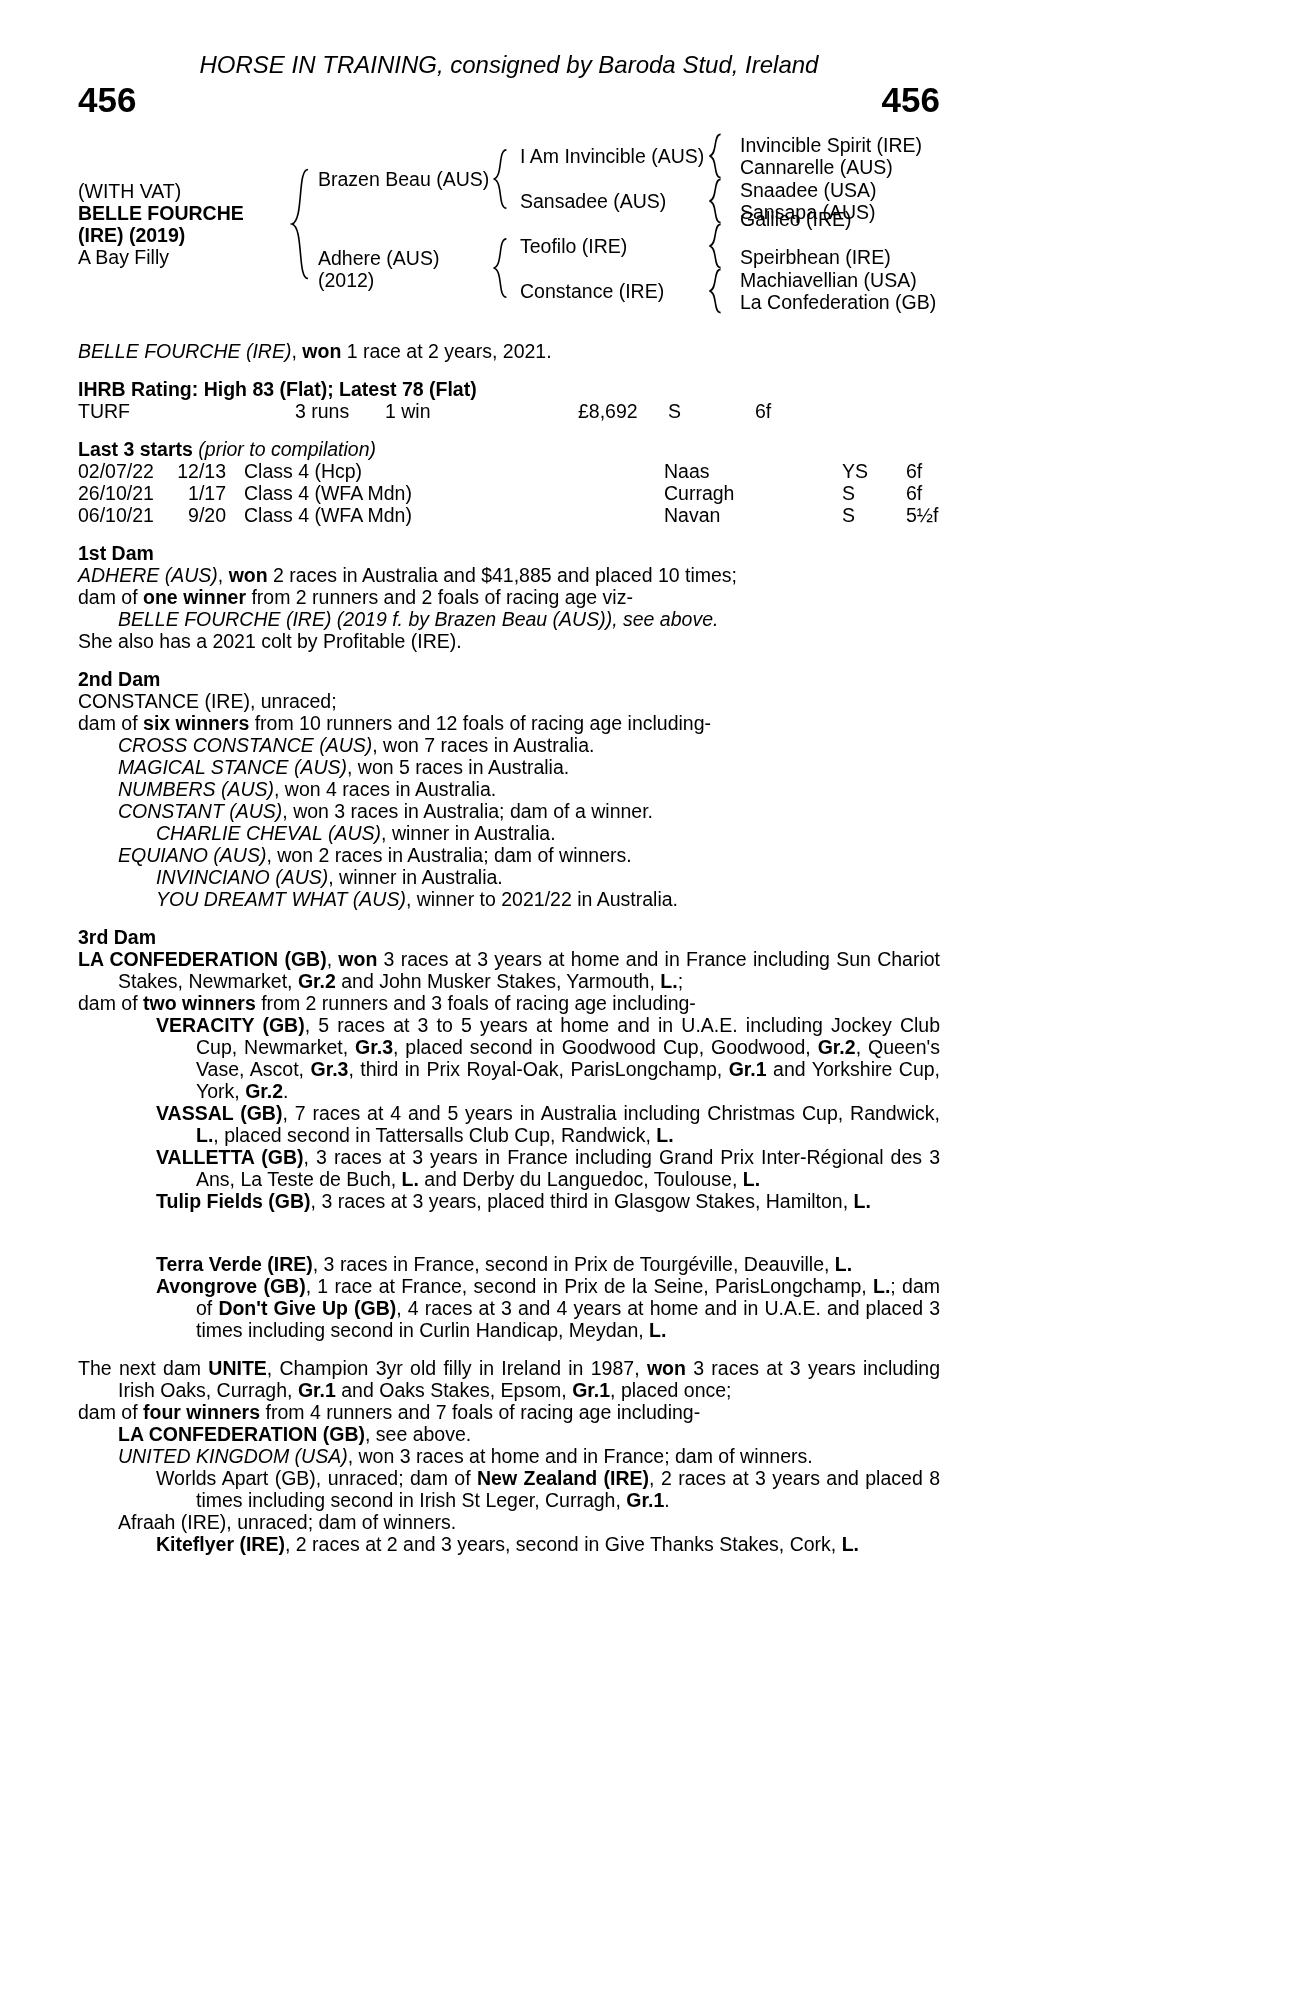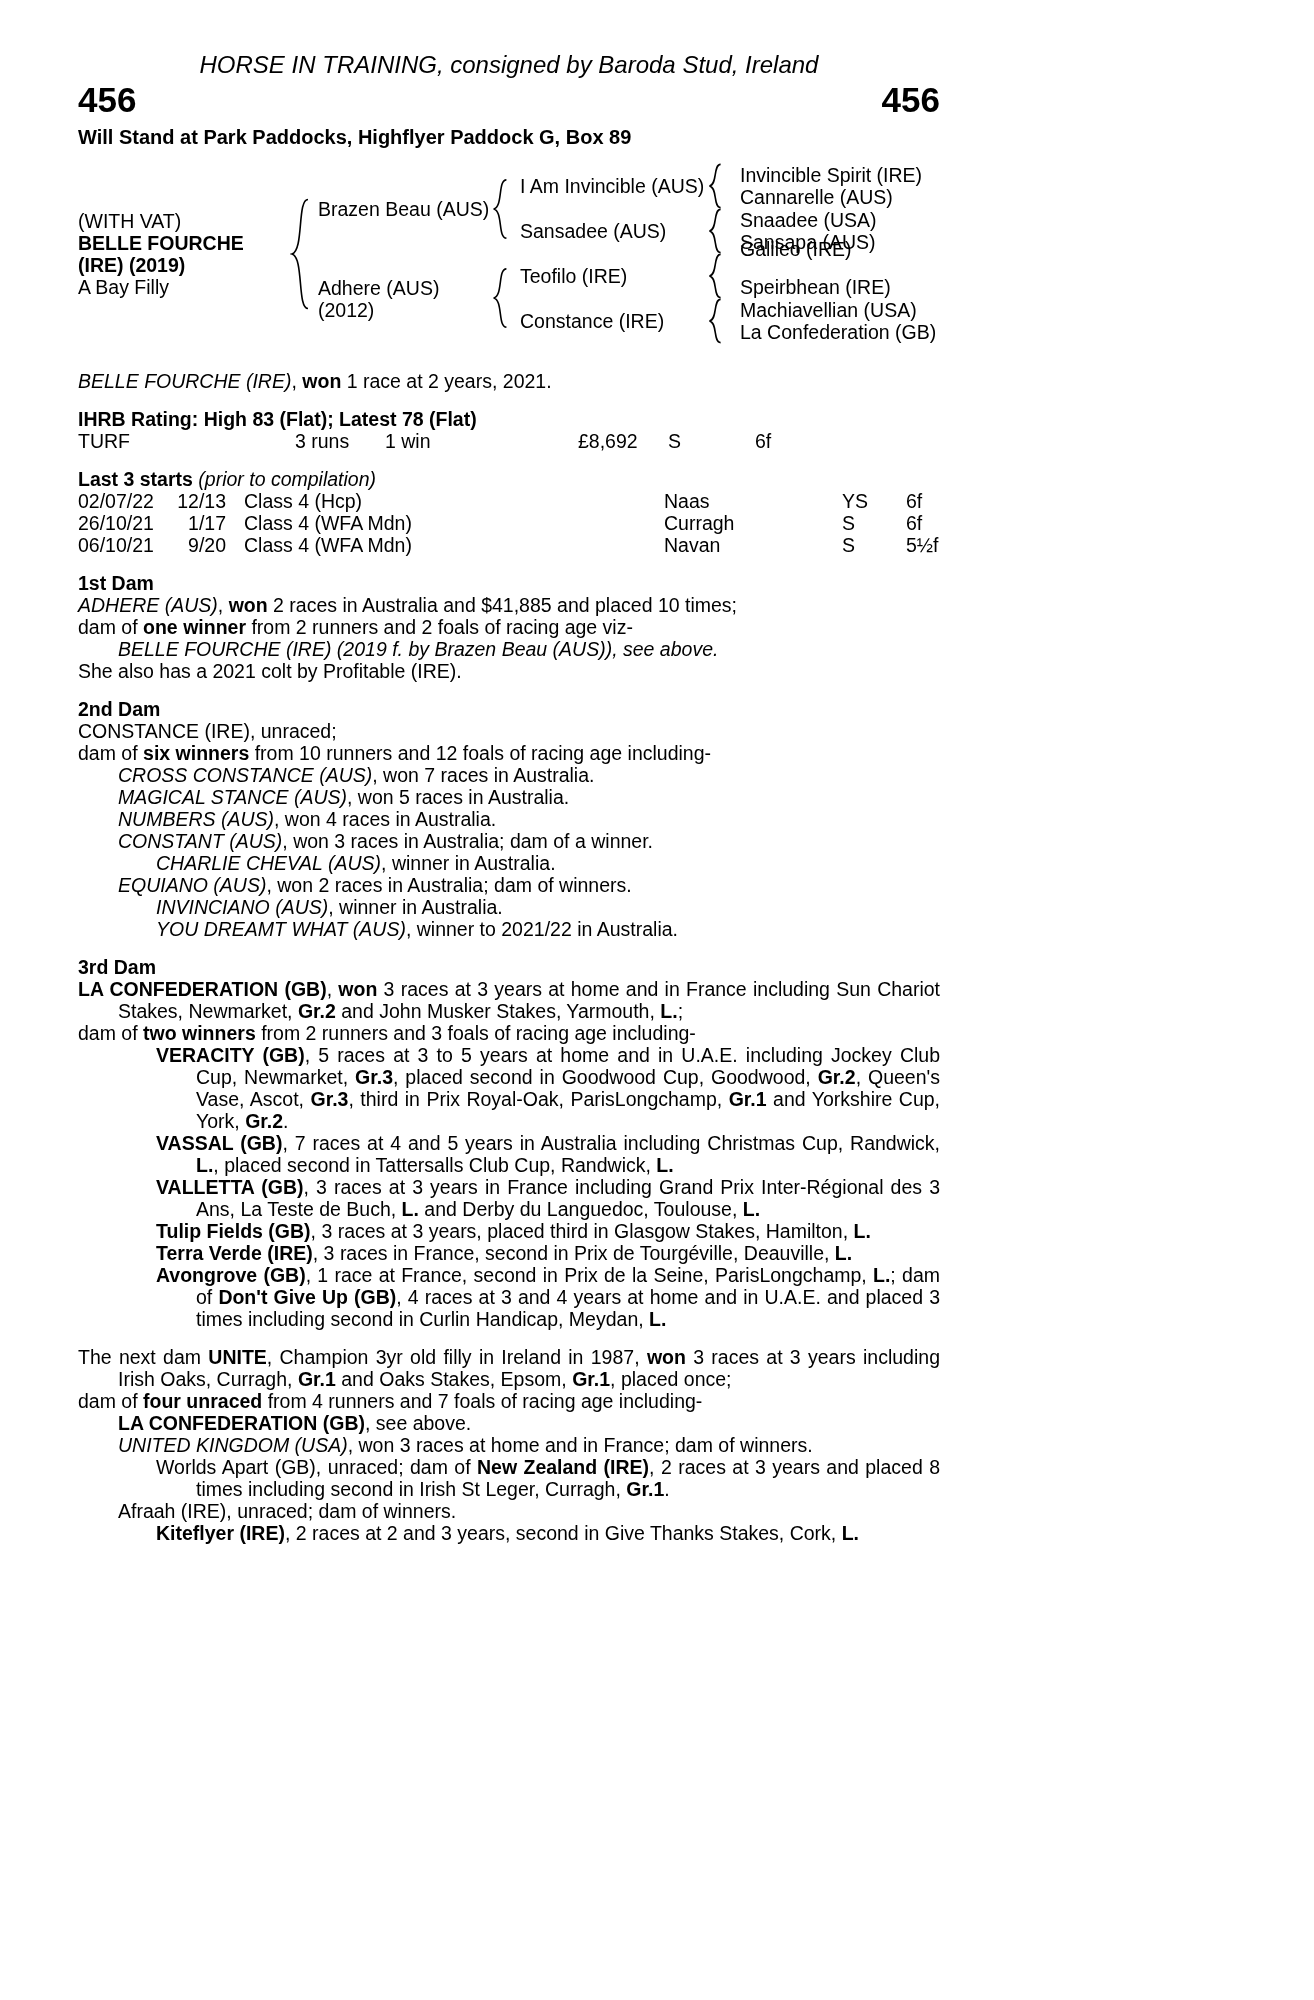--- a/index.html
+++ b/index.html
@@ -31,21 +31,20 @@
 <div class="page">
   <div class="content">
 
     <div class="consignor">HORSE IN TRAINING, consigned by Baroda Stud, Ireland</div>
 
     <div class="lot-row">
       <div>456</div>
       <div>456</div>
     </div>
 
-    <div class="stand">Will Stand at Park Paddocks, Highflyer Paddock G, Box 89</div>
 
     <div id="pedigree">
 
       <div class="ped-name" style="left:0;top:46px">(WITH VAT)</div>
       <div class="ped-name bold" style="left:0;top:68px">BELLE FOURCHE</div>
       <div class="ped-name bold" style="left:0;top:90px">(IRE) (2019)</div>
       <div class="ped-name" style="left:0;top:112px">A Bay Filly</div>
 
       <svg class="brace" style="left:212px;top:32px;width:20px;height:116px" viewBox="0 0 20 100" preserveAspectRatio="none">
           <path d="M18 3 C7 3 14 47 2 50 C14 53 7 97 18 97" fill="none" stroke="#000" stroke-width="1.6" vector-effect="non-scaling-stroke"></path>
@@ -160,26 +159,26 @@
           <div class="para" style="padding-left: 78px; text-indent: 0px;"><span class="ital">YOU DREAMT WHAT (AUS)</span><span>, winner to 2021/22 in Australia.</span></div>
         </div>
         <div class="section">
           <div class="sec-head">3rd Dam</div>
           <div class="para" style="padding-left: 40px; text-indent: -40px;"><span class="bold">LA CONFEDERATION (GB)</span><span>, </span><span class="bold">won</span><span> 3 races at 3 years at home and in France including Sun Chariot Stakes, Newmarket, </span><span class="bold">Gr.2</span><span> and John Musker Stakes, Yarmouth, </span><span class="bold">L.</span><span>;</span></div>
           <div class="para" style="padding-left: 0px; text-indent: 0px;"><span>dam of </span><span class="bold">two winners</span><span> from 2 runners and 3 foals of racing age including-</span></div>
           <div class="para" style="padding-left: 118px; text-indent: -40px;"><span class="bold">VERACITY (GB)</span><span>, 5 races at 3 to 5 years at home and in U.A.E. including Jockey Club Cup, Newmarket, </span><span class="bold">Gr.3</span><span>, placed second in Goodwood Cup, Goodwood, </span><span class="bold">Gr.2</span><span>, Queen's Vase, Ascot, </span><span class="bold">Gr.3</span><span>, third in Prix Royal-Oak, ParisLongchamp, </span><span class="bold">Gr.1</span><span> and Yorkshire Cup, York, </span><span class="bold">Gr.2</span><span>.</span></div>
           <div class="para" style="padding-left: 118px; text-indent: -40px;"><span class="bold">VASSAL (GB)</span><span>, 7 races at 4 and 5 years in Australia including Christmas Cup, Randwick, </span><span class="bold">L.</span><span>, placed second in Tattersalls Club Cup, Randwick, </span><span class="bold">L.</span></div>
           <div class="para" style="padding-left: 118px; text-indent: -40px;"><span class="bold">VALLETTA (GB)</span><span>, 3 races at 3 years in France including Grand Prix Inter-Régional des 3 Ans, La Teste de Buch, </span><span class="bold">L.</span><span> and Derby du Languedoc, Toulouse, </span><span class="bold">L.</span></div>
           <div class="para" style="padding-left: 78px; text-indent: 0px;"><span class="bold">Tulip Fields (GB)</span><span>, 3 races at 3 years, placed third in Glasgow Stakes, Hamilton, </span><span class="bold">L.</span></div>
-          <div class="para" style="padding-left: 78px; text-indent: 0px;"><span class="bold">Terra Verde (IRE)</span><span>, 3 races in France, second in Prix de Tourgéville, Deauville, </span><span class="bold">L.</span></div>
+          <div class="para" style="padding-left: 78px; text-indent: 0px; margin-top: 41px;"><span class="bold">Terra Verde (IRE)</span><span>, 3 races in France, second in Prix de Tourgéville, Deauville, </span><span class="bold">L.</span></div>
           <div class="para" style="padding-left: 118px; text-indent: -40px;"><span class="bold">Avongrove (GB)</span><span>, 1 race at France, second in Prix de la Seine, ParisLongchamp, </span><span class="bold">L.</span><span>; dam of </span><span class="bold">Don't Give Up (GB)</span><span>, 4 races at 3 and 4 years at home and in U.A.E. and placed 3 times including second in Curlin Handicap, Meydan, </span><span class="bold">L.</span></div>
         </div>
         <div class="section">
           <div class="para" style="padding-left: 40px; text-indent: -40px;"><span>The next dam </span><span class="bold">UNITE</span><span>, Champion 3yr old filly in Ireland in 1987, </span><span class="bold">won</span><span> 3 races at 3 years including Irish Oaks, Curragh, </span><span class="bold">Gr.1</span><span> and Oaks Stakes, Epsom, </span><span class="bold">Gr.1</span><span>, placed once;</span></div>
-          <div class="para" style="padding-left: 0px; text-indent: 0px;"><span>dam of </span><span class="bold">four unraced</span><span> from 4 runners and 7 foals of racing age including-</span></div>
+          <div class="para" style="padding-left: 0px; text-indent: 0px;"><span>dam of </span><span class="bold">four winners</span><span> from 4 runners and 7 foals of racing age including-</span></div>
           <div class="para" style="padding-left: 40px; text-indent: 0px;"><span class="bold">LA CONFEDERATION (GB)</span><span>, see above.</span></div>
           <div class="para" style="padding-left: 40px; text-indent: 0px;"><span class="ital">UNITED KINGDOM (USA)</span><span>, won 3 races at home and in France; dam of winners.</span></div>
           <div class="para" style="padding-left: 118px; text-indent: -40px;"><span>Worlds Apart (GB), unraced; dam of </span><span class="bold">New Zealand (IRE)</span><span>, 2 races at 3 years and placed 8 times including second in Irish St Leger, Curragh, </span><span class="bold">Gr.1</span><span>.</span></div>
           <div class="para" style="padding-left: 40px; text-indent: 0px;"><span>Afraah (IRE), unraced; dam of winners.</span></div>
           <div class="para" style="padding-left: 78px; text-indent: 0px;"><span class="bold">Kiteflyer (IRE)</span><span>, 2 races at 2 and 3 years, second in Give Thanks Stakes, Cork, </span><span class="bold">L.</span></div>
         </div>
       </div>
 
   </div>
 </div>

